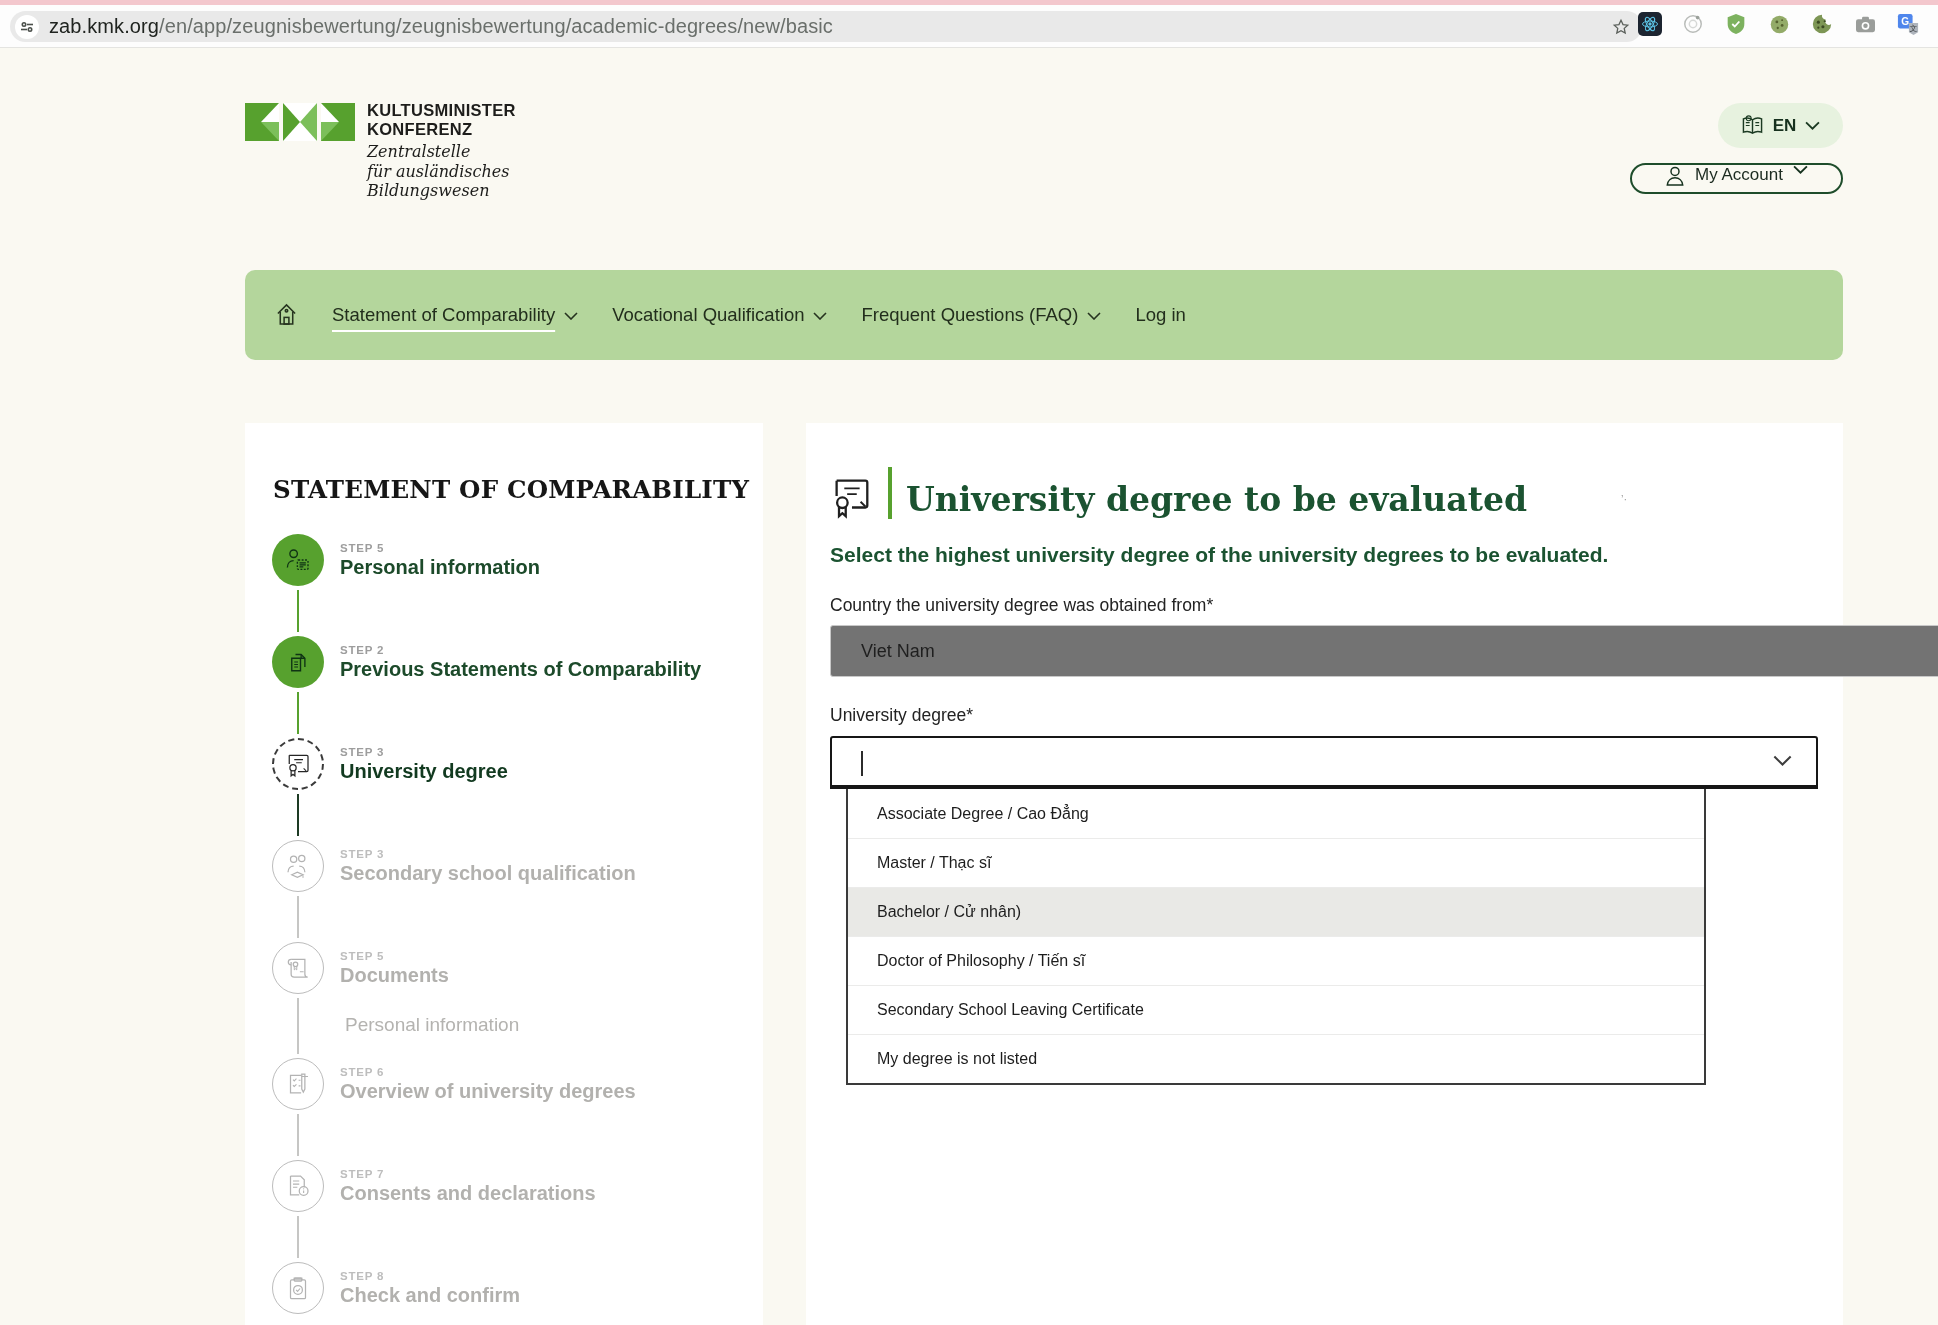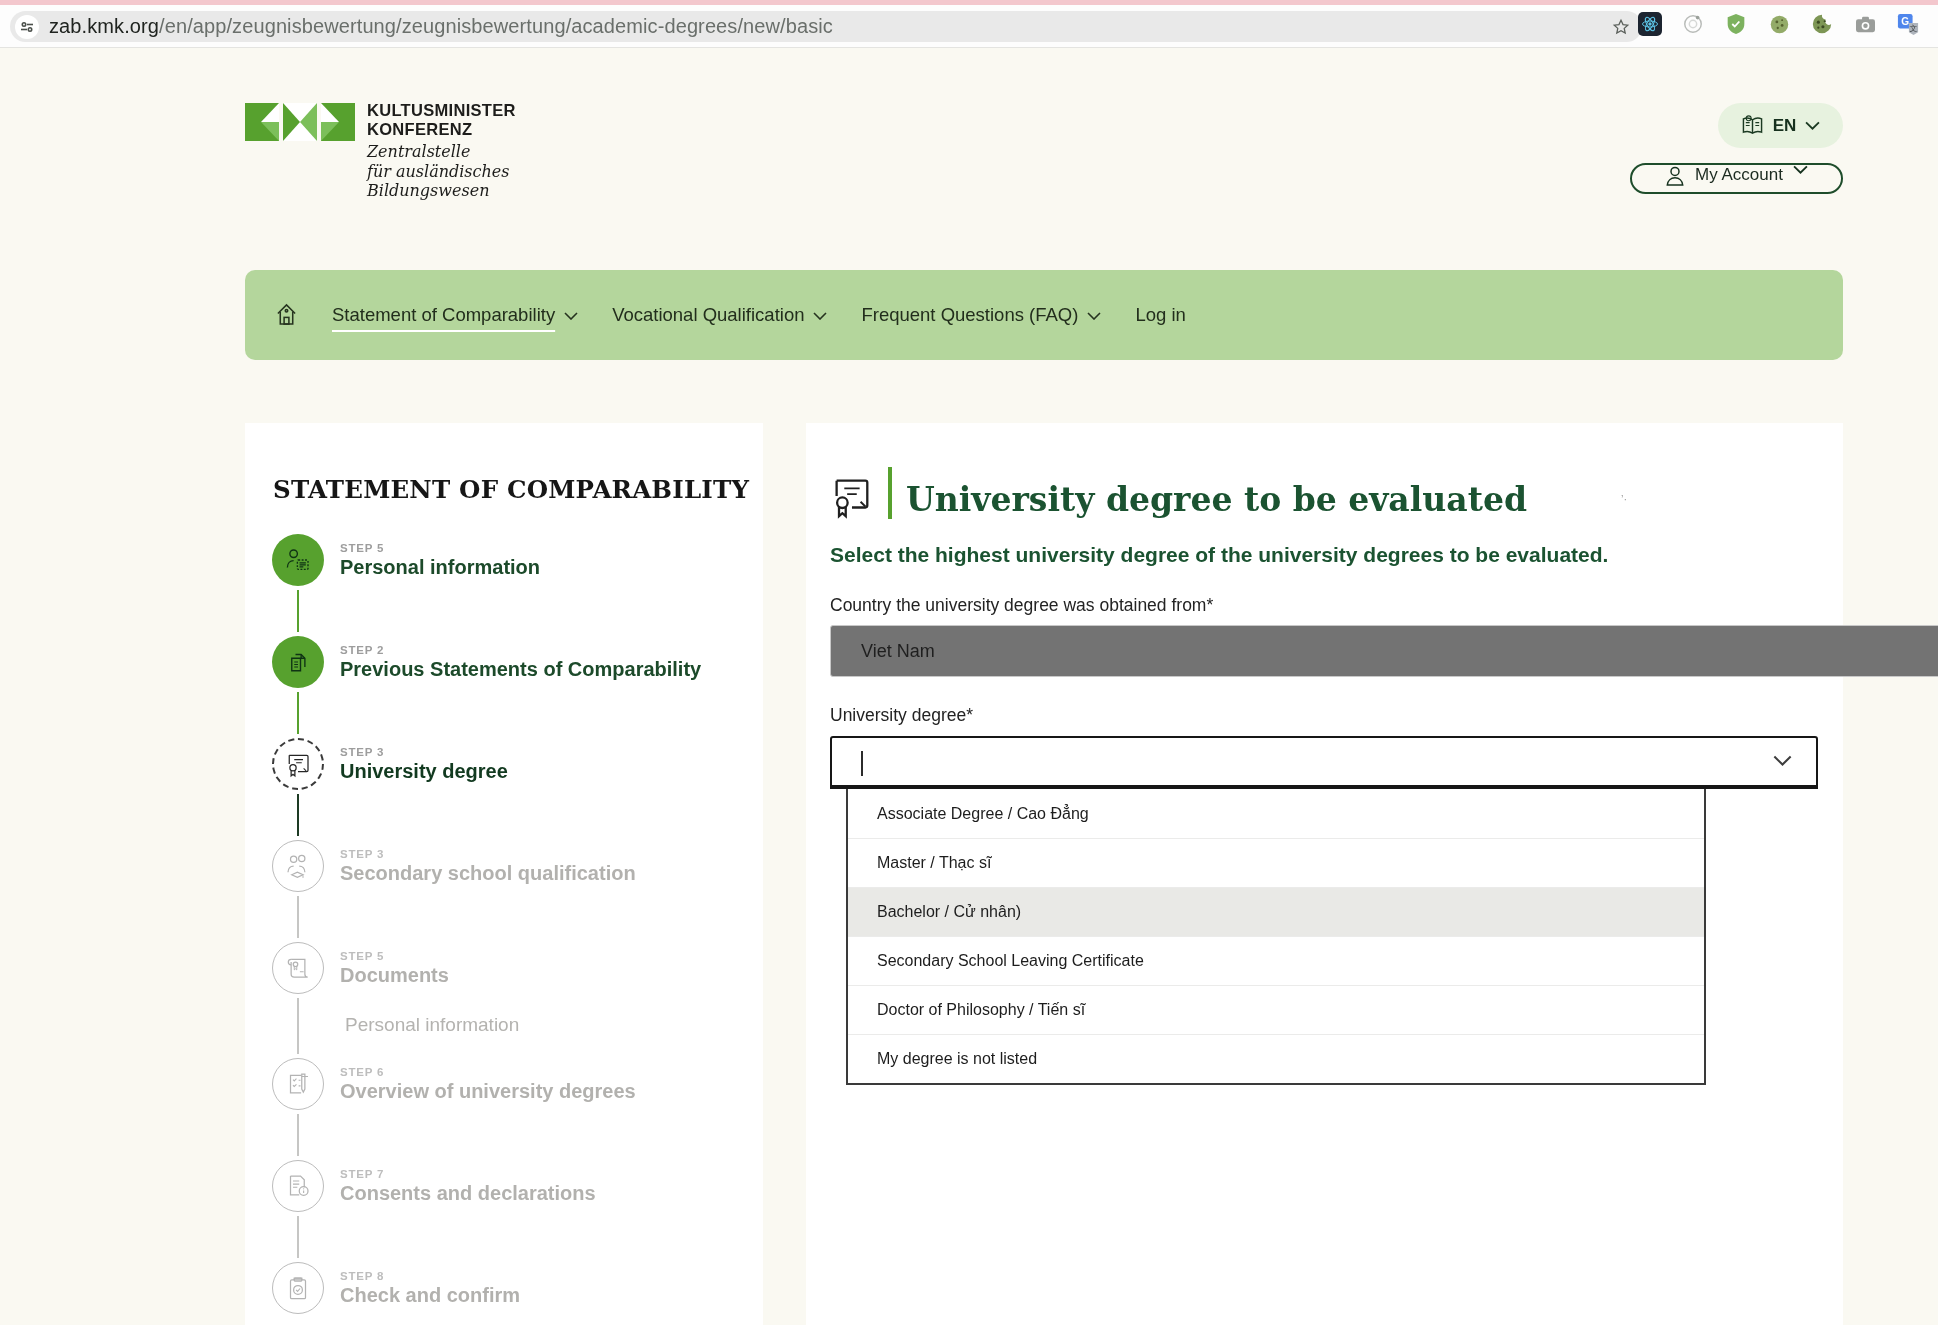--- a/index.html
+++ b/index.html
@@ -431,17 +431,17 @@
   <div class="combo">
     <div class="caret"></div>
     <svg class="select-chev" viewBox="0 0 14 8" fill="none" stroke="currentColor" stroke-width="1.5">
         <path d="M1 1l6 6 6-6"></path>
       </svg>
   </div>
   <div class="listbox">
     <div class="option">Associate Degree / Cao Đẳng</div>
     <div class="option">Master / Thạc sĩ</div>
     <div class="option hl">Bachelor / Cử nhân)</div>
+    <div class="option">Doctor of Philosophy / Tiến sĩ</div>
     <div class="option">Secondary School Leaving Certificate</div>
-    <div class="option">Doctor of Philosophy / Tiến sĩ</div>
     <div class="option">My degree is not listed</div>
   </div>
 </div>
 
 </body></html>

